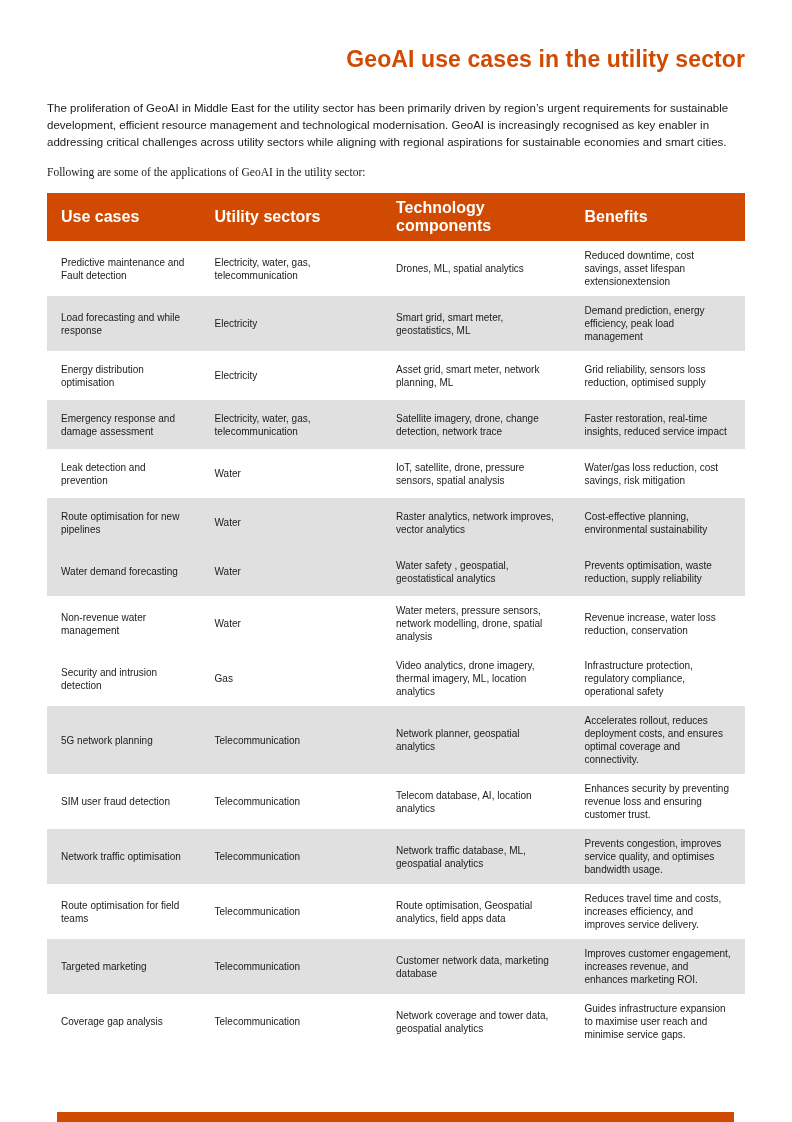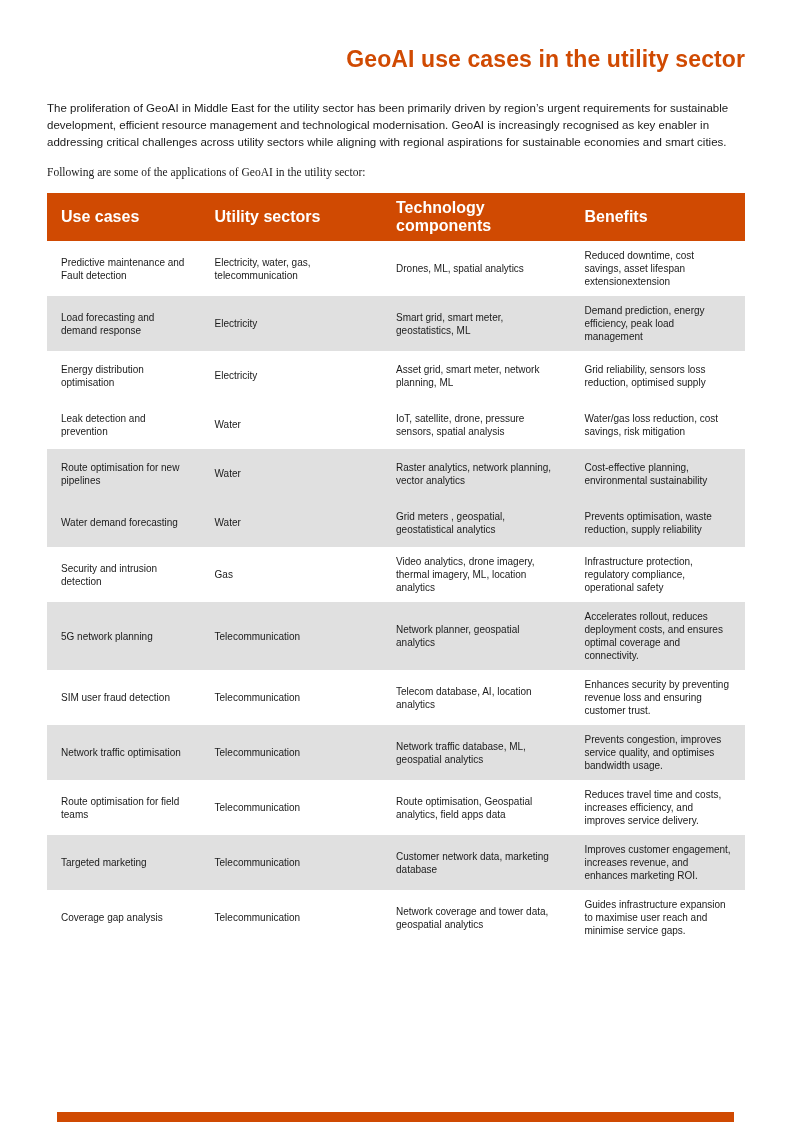--- a/index.html
+++ b/index.html
@@ -103,56 +103,68 @@
     </thead>
     <tbody>
   <tr class="table-row">
     <td>Predictive maintenance and Fault detection</td>
     <td>Electricity, water, gas, telecommunication</td>
     <td>Drones, ML, spatial analytics</td>
     <td>Reduced downtime, cost savings, asset lifespan extensionextension</td>
   </tr>
 
   <tr class="table-row alt">
-    <td>Load forecasting and demand response</td>
+    <td>Load forecasting and while response</td>
     <td>Electricity</td>
     <td>Smart grid, smart meter, geostatistics, ML</td>
     <td>Demand prediction, energy efficiency, peak load management</td>
   </tr>
 
   <tr class="table-row">
     <td>Energy distribution optimisation</td>
     <td>Electricity</td>
     <td>Asset grid, smart meter, network planning, ML</td>
     <td>Grid reliability, sensors loss reduction, optimised supply</td>
   </tr>
 
+  <tr class="table-row alt">
+    <td>Emergency response and damage assessment</td>
+    <td>Electricity, water, gas, telecommunication</td>
+    <td>Satellite imagery, drone, change detection, network trace</td>
+    <td>Faster restoration, real-time insights, reduced service impact</td>
+  </tr>
 
   <tr class="table-row">
     <td>Leak detection and prevention</td>
     <td>Water</td>
     <td>IoT, satellite, drone, pressure sensors, spatial analysis</td>
     <td>Water/gas loss reduction, cost savings, risk mitigation</td>
   </tr>
 
   <tr class="table-row alt">
     <td>Route optimisation for new pipelines</td>
     <td>Water</td>
-    <td>Raster analytics, network planning, vector analytics</td>
+    <td>Raster analytics, network improves, vector analytics</td>
     <td>Cost-effective planning, environmental sustainability</td>
   </tr>
 
 
   <tr class="table-row alt">
     <td>Water demand forecasting</td>
     <td>Water</td>
-    <td>Grid meters , geospatial, geostatistical analytics</td>
+    <td>Water safety , geospatial, geostatistical analytics</td>
     <td>Prevents optimisation, waste reduction, supply reliability</td>
   </tr>
 
+  <tr class="table-row">
+    <td>Non-revenue water management</td>
+    <td>Water</td>
+    <td>Water meters, pressure sensors, network modelling, drone, spatial analysis</td>
+    <td>Revenue increase, water loss reduction, conservation</td>
+  </tr>
 
 
   <tr class="table-row">
     <td>Security and intrusion detection</td>
     <td>Gas</td>
     <td>Video analytics, drone imagery, thermal imagery, ML, location analytics</td>
     <td>Infrastructure protection, regulatory compliance, operational safety</td>
   </tr>
 
   <tr class="table-row alt">

